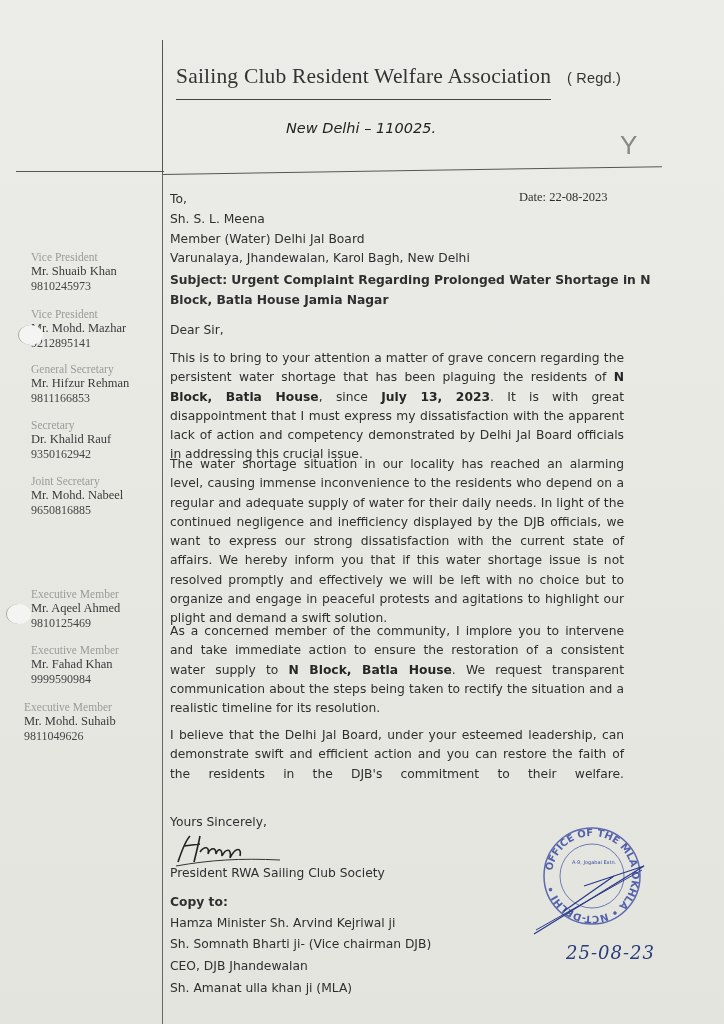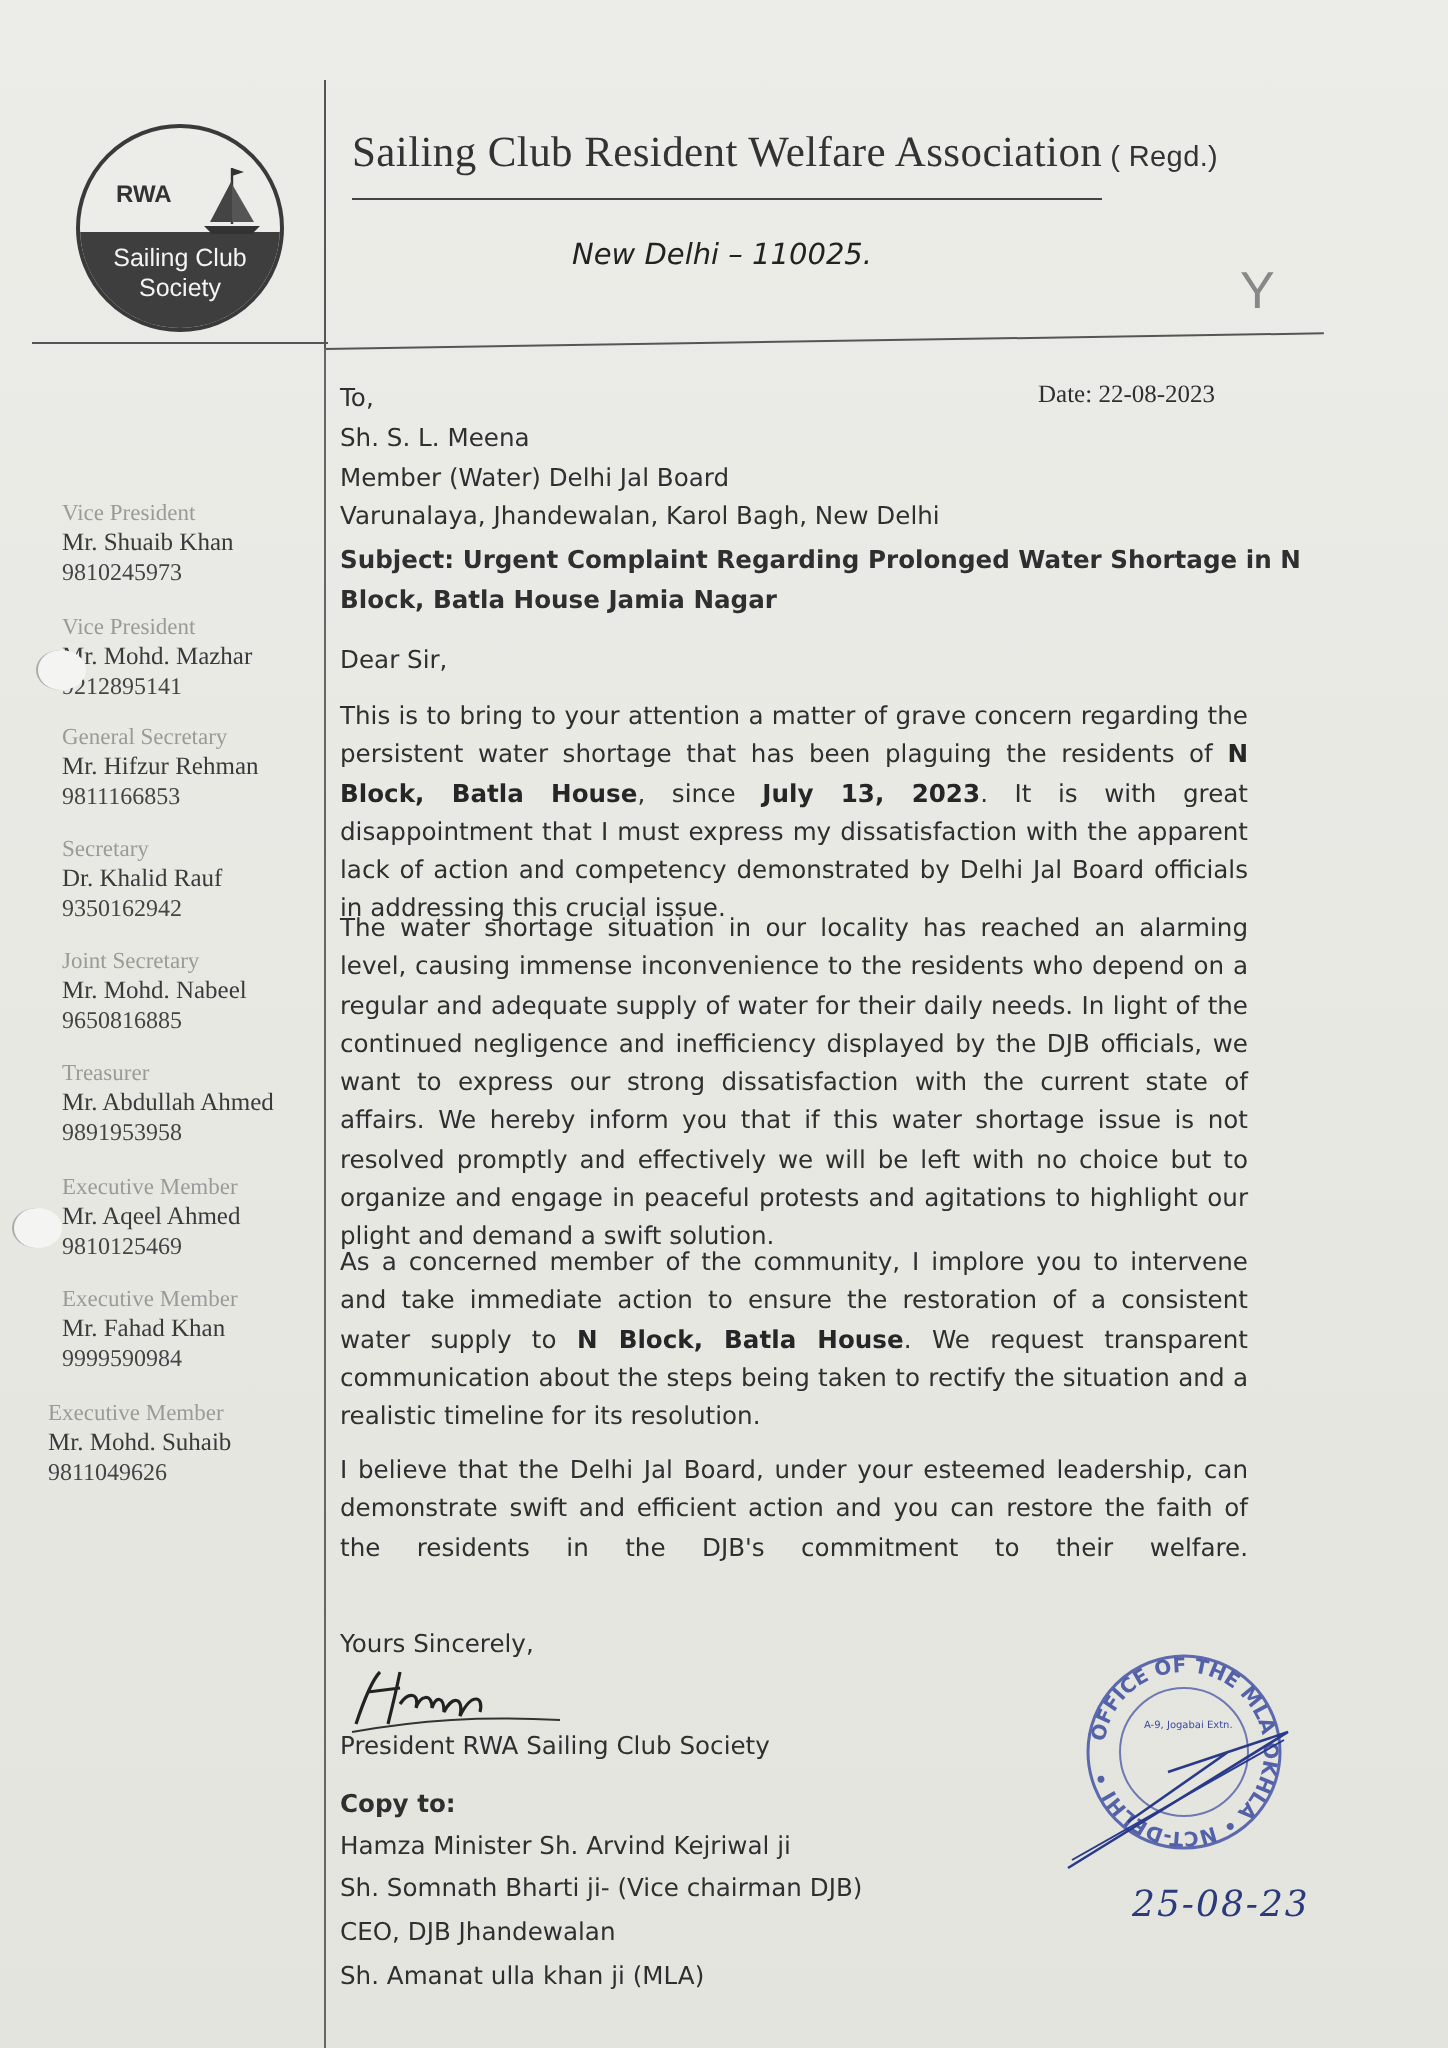--- a/index.html
+++ b/index.html
@@ -39,21 +39,21 @@
   .hline-header-left { position: absolute; left: 16px; top: 171px; width: 148px; height: 1px; background: #555; }
   .hline-header-right { position: absolute; left: 162px; top: 174px; width: 500px; height: 1px; background: #555; transform: rotate(-0.9deg); transform-origin: left; }
   .vline-body { position: absolute; left: 162px; top: 174px; width: 1px; height: 850px; background: #666; }
 
   .org-title {
     position: absolute; left: 176px; top: 64px;
     font-family: "Liberation Serif", serif; font-size: 21.5px; color: #333;
     letter-spacing: 0.2px;
   }
   .org-title .t { border-bottom: 1.4px solid #444; padding-bottom: 11px; }
-  .org-title .regd { font-family: "Liberation Sans", sans-serif; font-size: 14.5px; margin-left: 4px; }
+  .org-title .regd { font-family: "Liberation Sans", sans-serif; font-size: 14.5px; margin-left: 16px; }
   .addr {
     position: absolute; font-style: italic; font-size: 14.5px; color: #222;
     font-family: "DejaVu Sans", sans-serif;
   }
   .addr1 { left: 190px; top: 94px; }
   .addr2 { left: 286px; top: 120px; }
   .addr3 { left: 298px; top: 145px; }
   .hand-y { position: absolute; left: 620px; top: 130px; font-size: 26px; color: #888; font-family: "Liberation Sans", sans-serif; }
   .member { position: absolute; left: 31px; font-family: "Liberation Serif", serif; }
   .member .role { font-size: 11.5px; color: #9a9a98; line-height: 13px; }
@@ -72,35 +72,20 @@
   
   .stamp { position: absolute; left: 524px; top: 826px; }
   .handdate { position: absolute; left: 538px; top: 942px; font-family: "DejaVu Serif", serif; font-style: italic; font-size: 18px; color: #2a3a7a; letter-spacing: 1px; margin-left: 28px; }
   .sig { position: absolute; left: 170px; top: 832px; }
 </style>
 </head>
 <body>
 
 <div class="page">
 
-  <div class="logo">
-    <div class="lower"></div>
-    <span class="rwa">RWA</span>
-    <svg width="32" height="36" viewBox="0 0 32 36">
-      <line x1="16" y1="2" x2="16" y2="30" stroke="#333" stroke-width="1.2"></line>
-      <path d="M16 2 L22 4 L16 6 Z" fill="#333"></path>
-      <path d="M16 8 L5 29 L16 29 Z" fill="#444"></path>
-      <path d="M16 10 L27 29 L16 29 Z" fill="#555"></path>
-      <path d="M2 31 L30 31 L26 35 L6 35 Z" fill="#333"></path>
-    </svg>
-    <div class="name">
-      <div>Sailing Club</div>
-      <div>Society</div>
-    </div>
-  </div>
 
   <div class="vline-header"></div>
   <div class="hline-header-left"></div>
   <div class="hline-header-right"></div>
   <div class="vline-body"></div>
 
   <div class="org-title">
     <span class="t">Sailing Club Resident Welfare Association</span><span class="regd">( Regd.)</span>
   </div>
   <div class="addr addr2">New Delhi – 110025.</div>
@@ -123,25 +108,20 @@
   </div>
   <div class="member" style="top:419px">
     <div class="role">Secretary</div>
     <div class="nm">Dr. Khalid Rauf</div>
     <div class="ph">9350162942</div>
   </div>
   <div class="member" style="top:475px">
     <div class="role">Joint Secretary</div>
     <div class="nm">Mr. Mohd. Nabeel</div>
     <div class="ph">9650816885</div>
-  </div>
-  <div class="member" style="top:531px">
-    <div class="role">Treasurer</div>
-    <div class="nm">Mr. Abdullah Ahmed</div>
-    <div class="ph">9891953958</div>
   </div>
   <div class="member" style="top:588px">
     <div class="role">Executive Member</div>
     <div class="nm">Mr. Aqeel Ahmed</div>
     <div class="ph">9810125469</div>
   </div>
   <div class="member" style="top:644px">
     <div class="role">Executive Member</div>
     <div class="nm">Mr. Fahad Khan</div>
     <div class="ph">9999590984</div>

